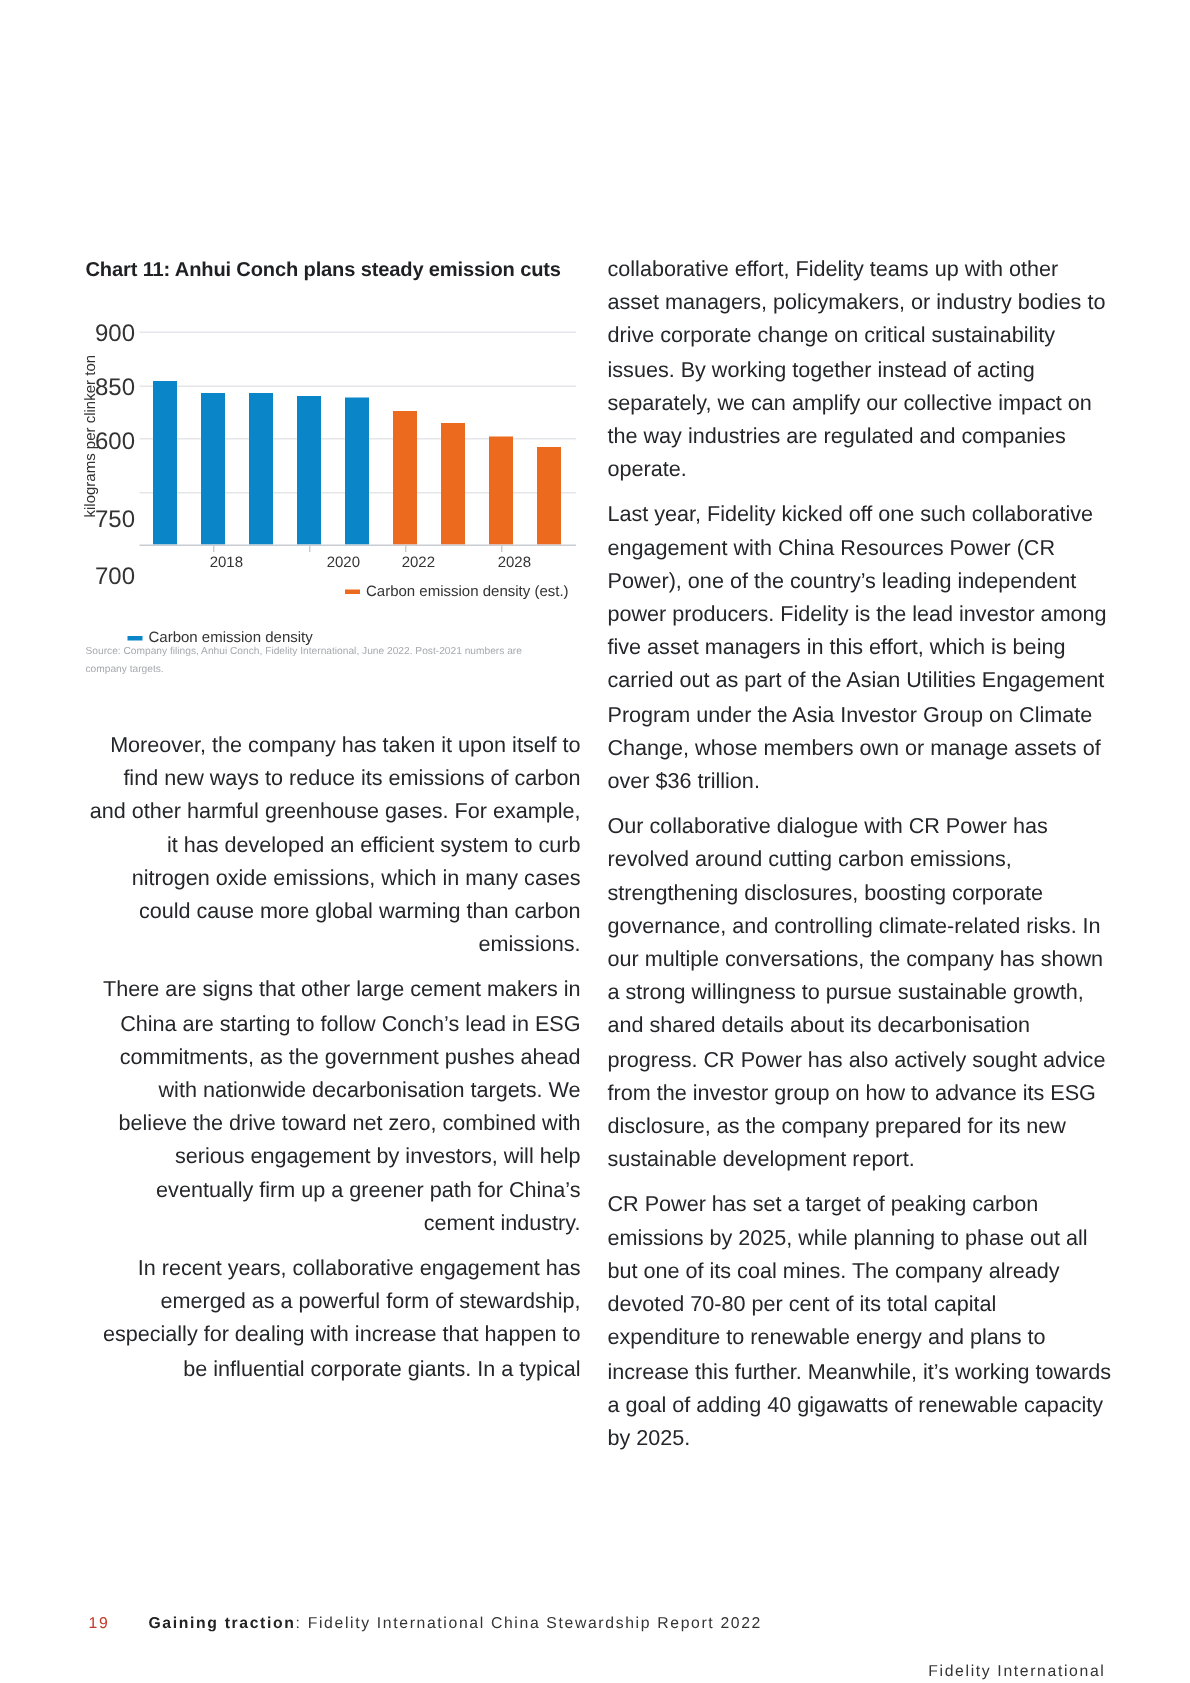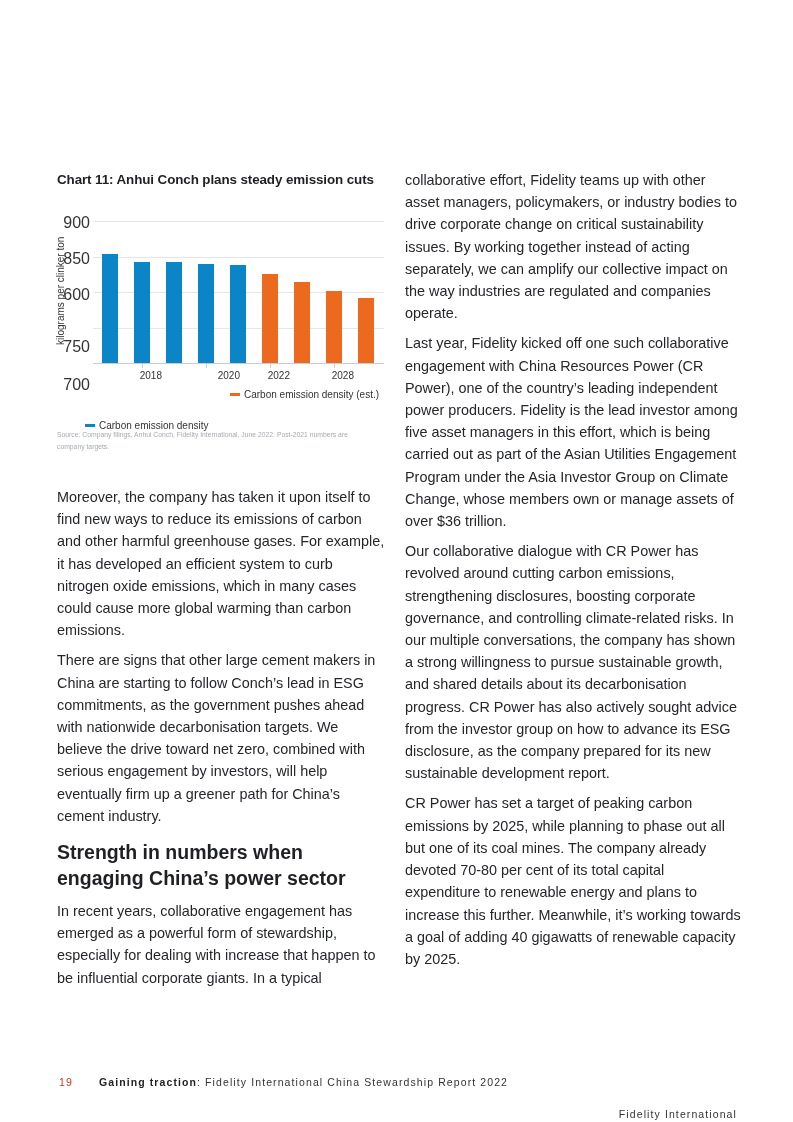--- a/index.html
+++ b/index.html
@@ -72,24 +72,23 @@
     <span>Carbon emission density</span>
   </div>
   <div class="legend" style="left:230px;top:389px;">
     <span class="swatch" style="background:#EB6A1E"></span>
     <span>Carbon emission density (est.)</span>
   </div>
 </div>
 
 <div class="source">Source: Company filings, Anhui Conch, Fidelity International, June 2022. Post-2021 numbers are company targets.</div>
 
-<div class="col" style="left:57px;top:486px;width:330px;">
+<div class="col" style="left:57px;top:486px;width:330px;text-align:right;">
   <p>Moreover, the company has taken it upon itself to find new ways to reduce its emissions of carbon and other harmful greenhouse gases. For example, it has developed an efficient system to curb nitrogen oxide emissions, which in many cases could cause more global warming than carbon emissions.</p>
   <p>There are signs that other large cement makers in China are starting to follow Conch’s lead in ESG commitments, as the government pushes ahead with nationwide decarbonisation targets. We believe the drive toward net zero, combined with serious engagement by investors, will help eventually firm up a greener path for China’s cement industry.</p>
-  <h2>Strength in numbers when engaging China’s power sector</h2>
   <p>In recent years, collaborative engagement has emerged as a powerful form of stewardship, especially for dealing with increase that happen to be influential corporate giants. In a typical</p>
 </div>
 
 <div class="col" style="left:405px;top:169px;width:336px;">
   <p>collaborative effort, Fidelity teams up with other asset managers, policymakers, or industry bodies to drive corporate change on critical sustainability issues. By working together instead of acting separately, we can amplify our collective impact on the way industries are regulated and companies operate.</p>
   <p>Last year, Fidelity kicked off one such collaborative engagement with China Resources Power (CR Power), one of the country’s leading independent power producers. Fidelity is the lead investor among five asset managers in this effort, which is being carried out as part of the Asian Utilities Engagement Program under the Asia Investor Group on Climate Change, whose members own or manage assets of over $36 trillion.</p>
   <p>Our collaborative dialogue with CR Power has revolved around cutting carbon emissions, strengthening disclosures, boosting corporate governance, and controlling climate-related risks. In our multiple conversations, the company has shown a strong willingness to pursue sustainable growth, and shared details about its decarbonisation progress. CR Power has also actively sought advice from the investor group on how to advance its ESG disclosure, as the company prepared for its new sustainable development report.</p>
   <p>CR Power has set a target of peaking carbon emissions by 2025, while planning to phase out all but one of its coal mines. The company already devoted 70-80 per cent of its total capital expenditure to renewable energy and plans to increase this further. Meanwhile, it’s working towards a goal of adding 40 gigawatts of renewable capacity by 2025.</p>
 </div>
 

